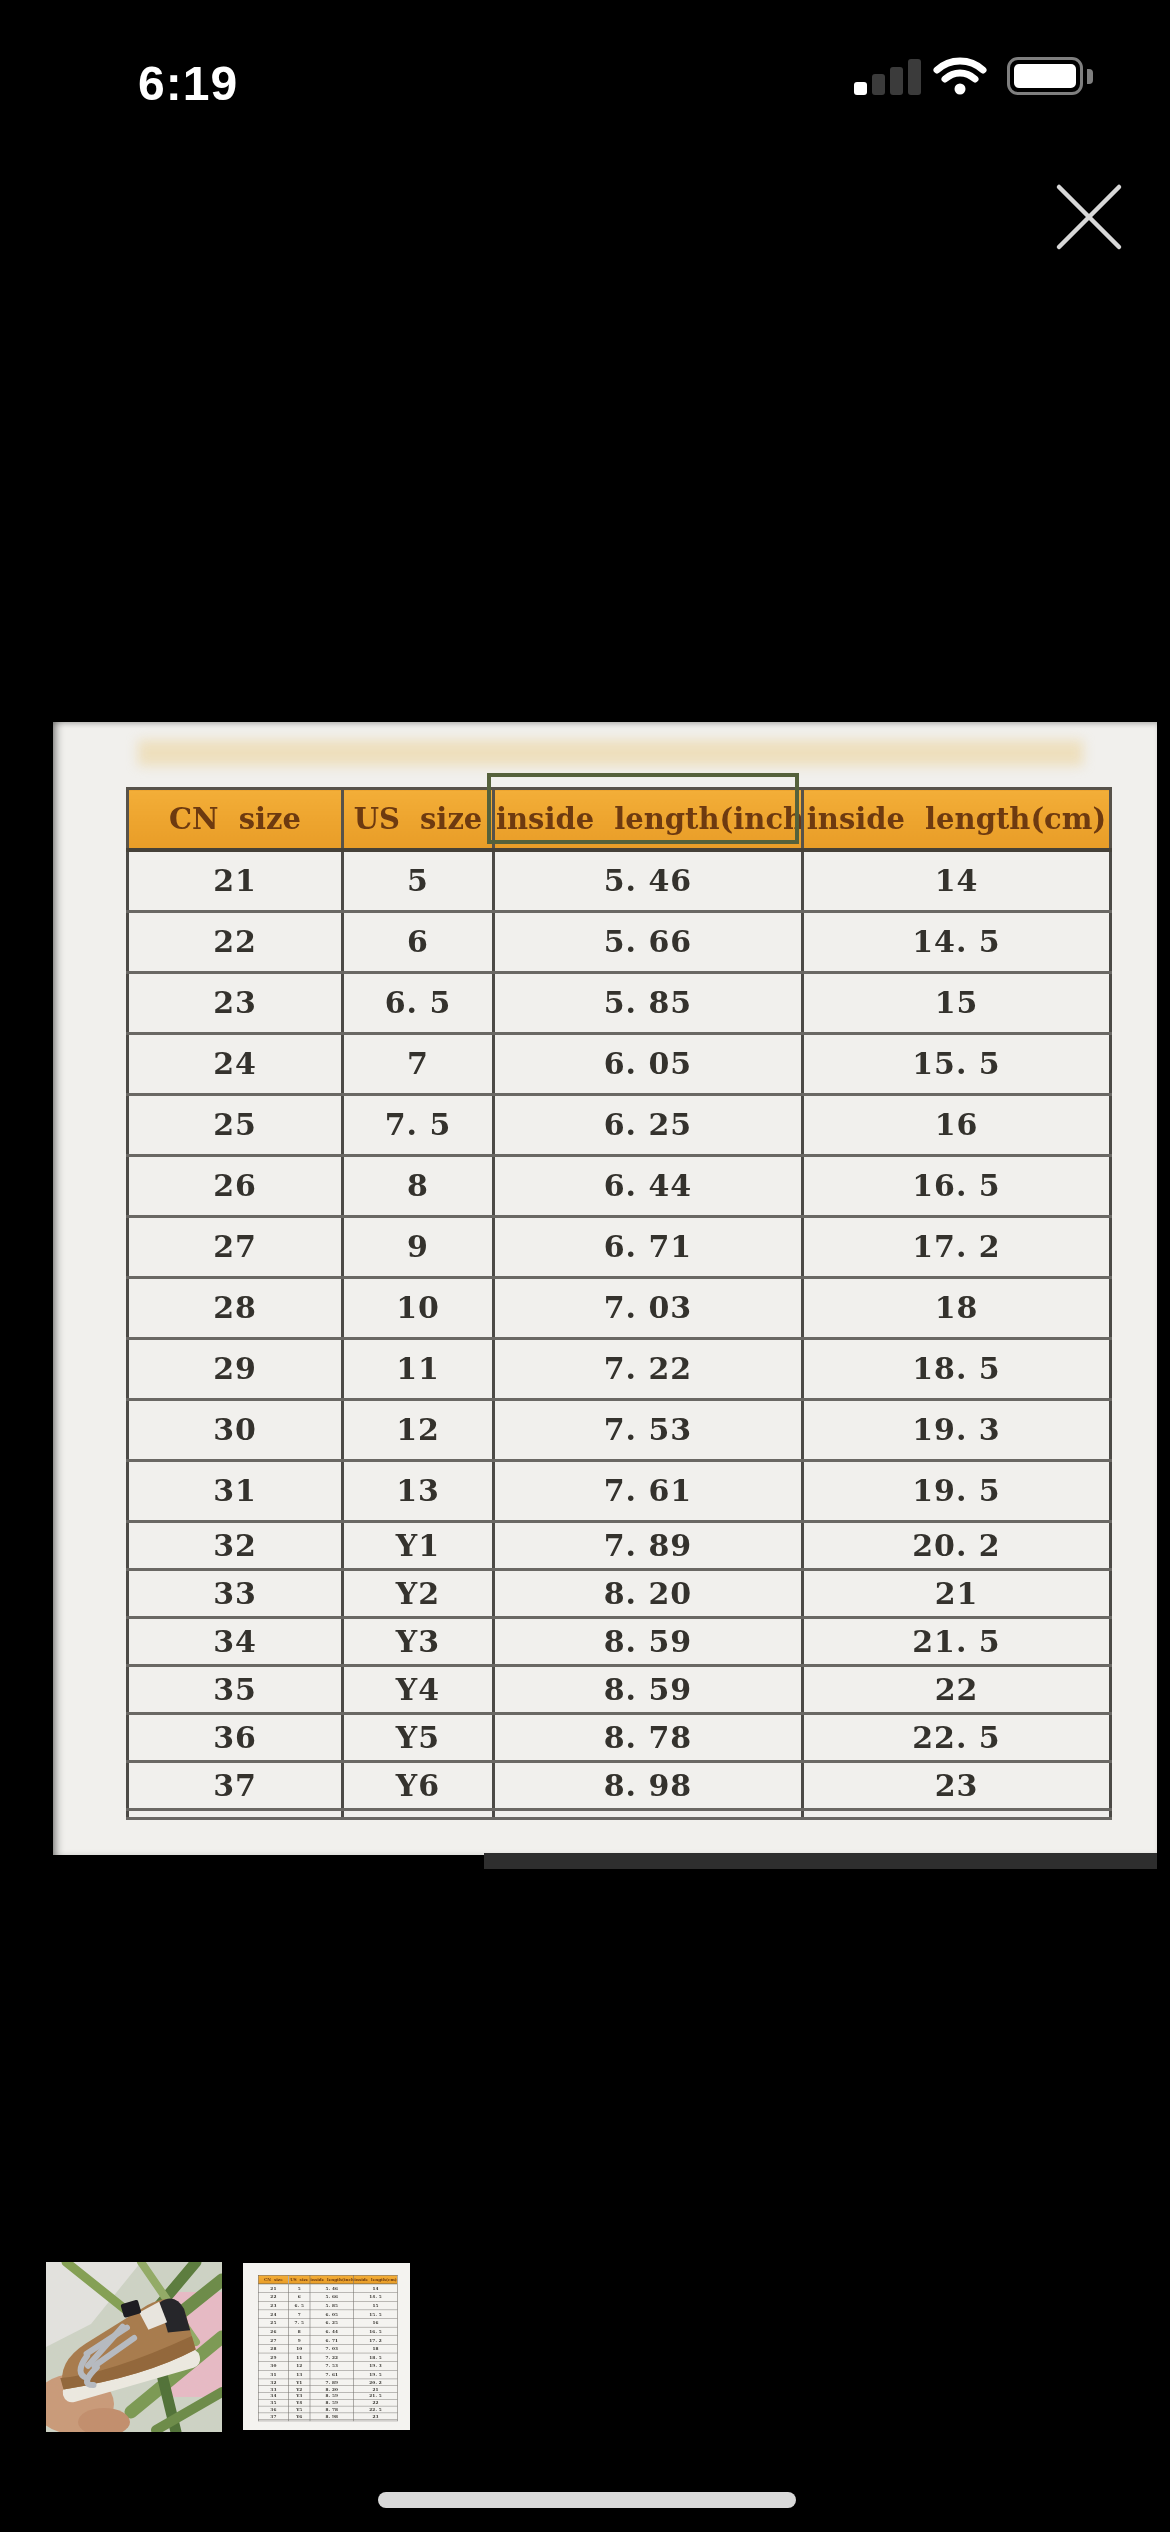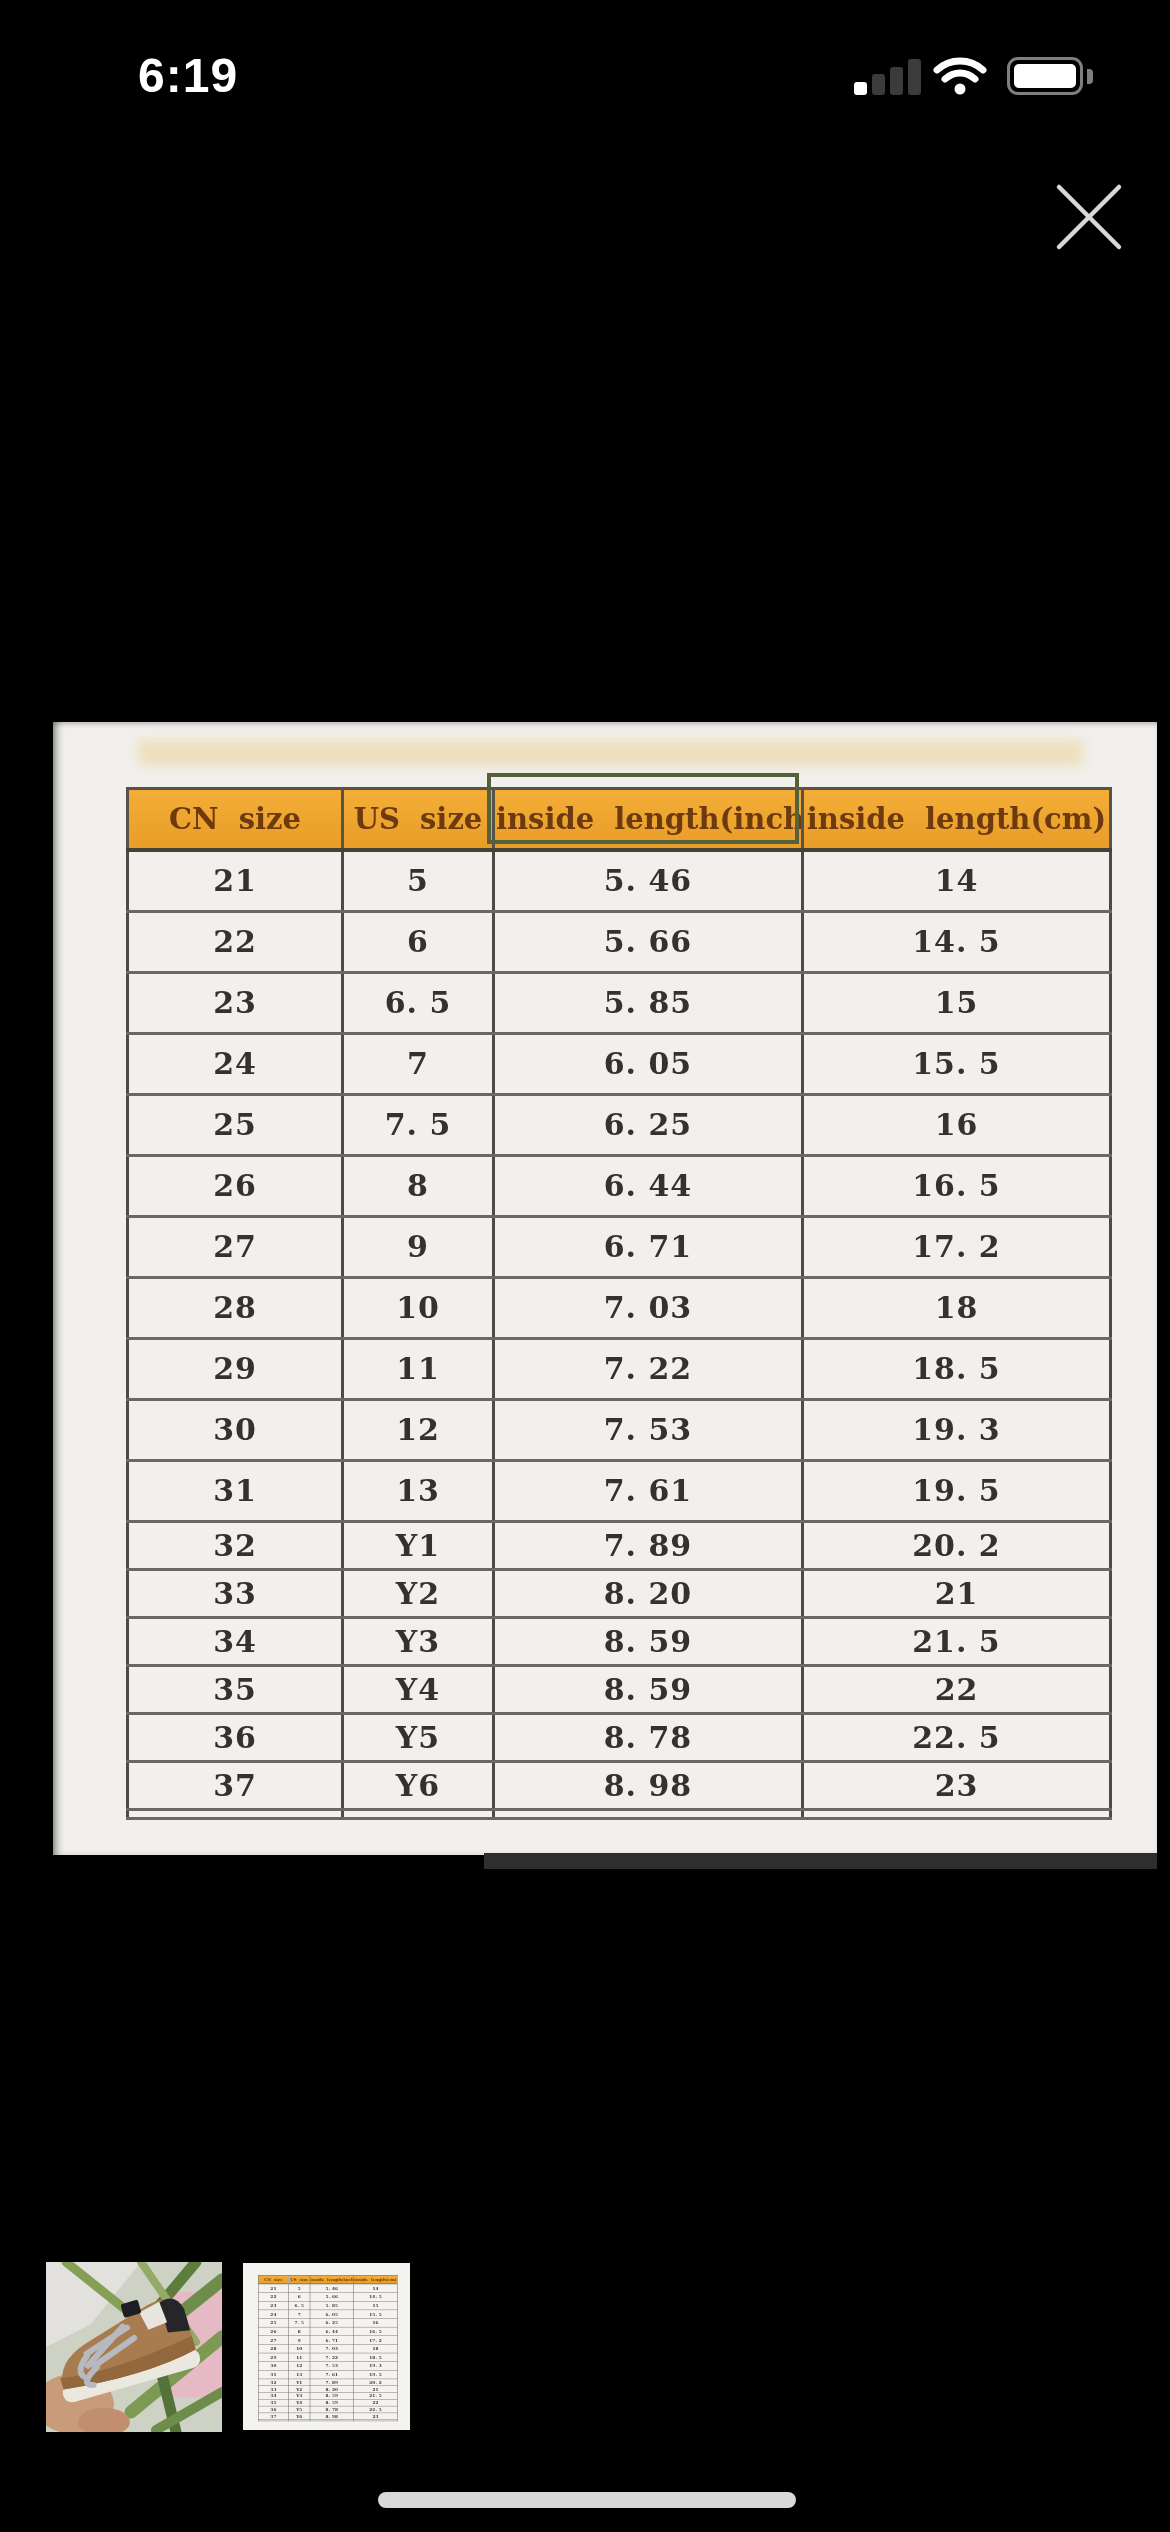--- a/index.html
+++ b/index.html
@@ -1,20 +1,20 @@
 <!DOCTYPE html>
 <html><head>
 <meta charset="utf-8">
 <style>
   html,body{margin:0;padding:0;background:#000;}
   .screen{position:relative;width:1170px;height:2532px;background:#000;overflow:hidden;
           font-family:"Liberation Sans",sans-serif;}
 
   
-  .time{position:absolute;left:138px;top:48px;color:#fff;font-size:48px;font-weight:600;
+  .time{position:absolute;left:138px;top:56px;color:#fff;font-size:48px;font-weight:600;
         letter-spacing:1px;}
   .sig{position:absolute;bottom:0;border-radius:3px;width:13px;background:#3b3b3b;}
   .signal{position:absolute;left:854px;top:58px;width:80px;height:37px;}
   .sig.b1{left:0;height:13px;background:#fff;}
   .sig.b2{left:18px;height:21px;}
   .sig.b3{left:36px;height:28px;}
   .sig.b4{left:54px;height:36px;}
   .wifi{position:absolute;left:933px;top:56px;}
   .battery{position:absolute;left:1007px;top:57px;width:76px;height:38px;
            border:3.5px solid #7f7f7f;border-radius:11px;box-sizing:border-box;}

